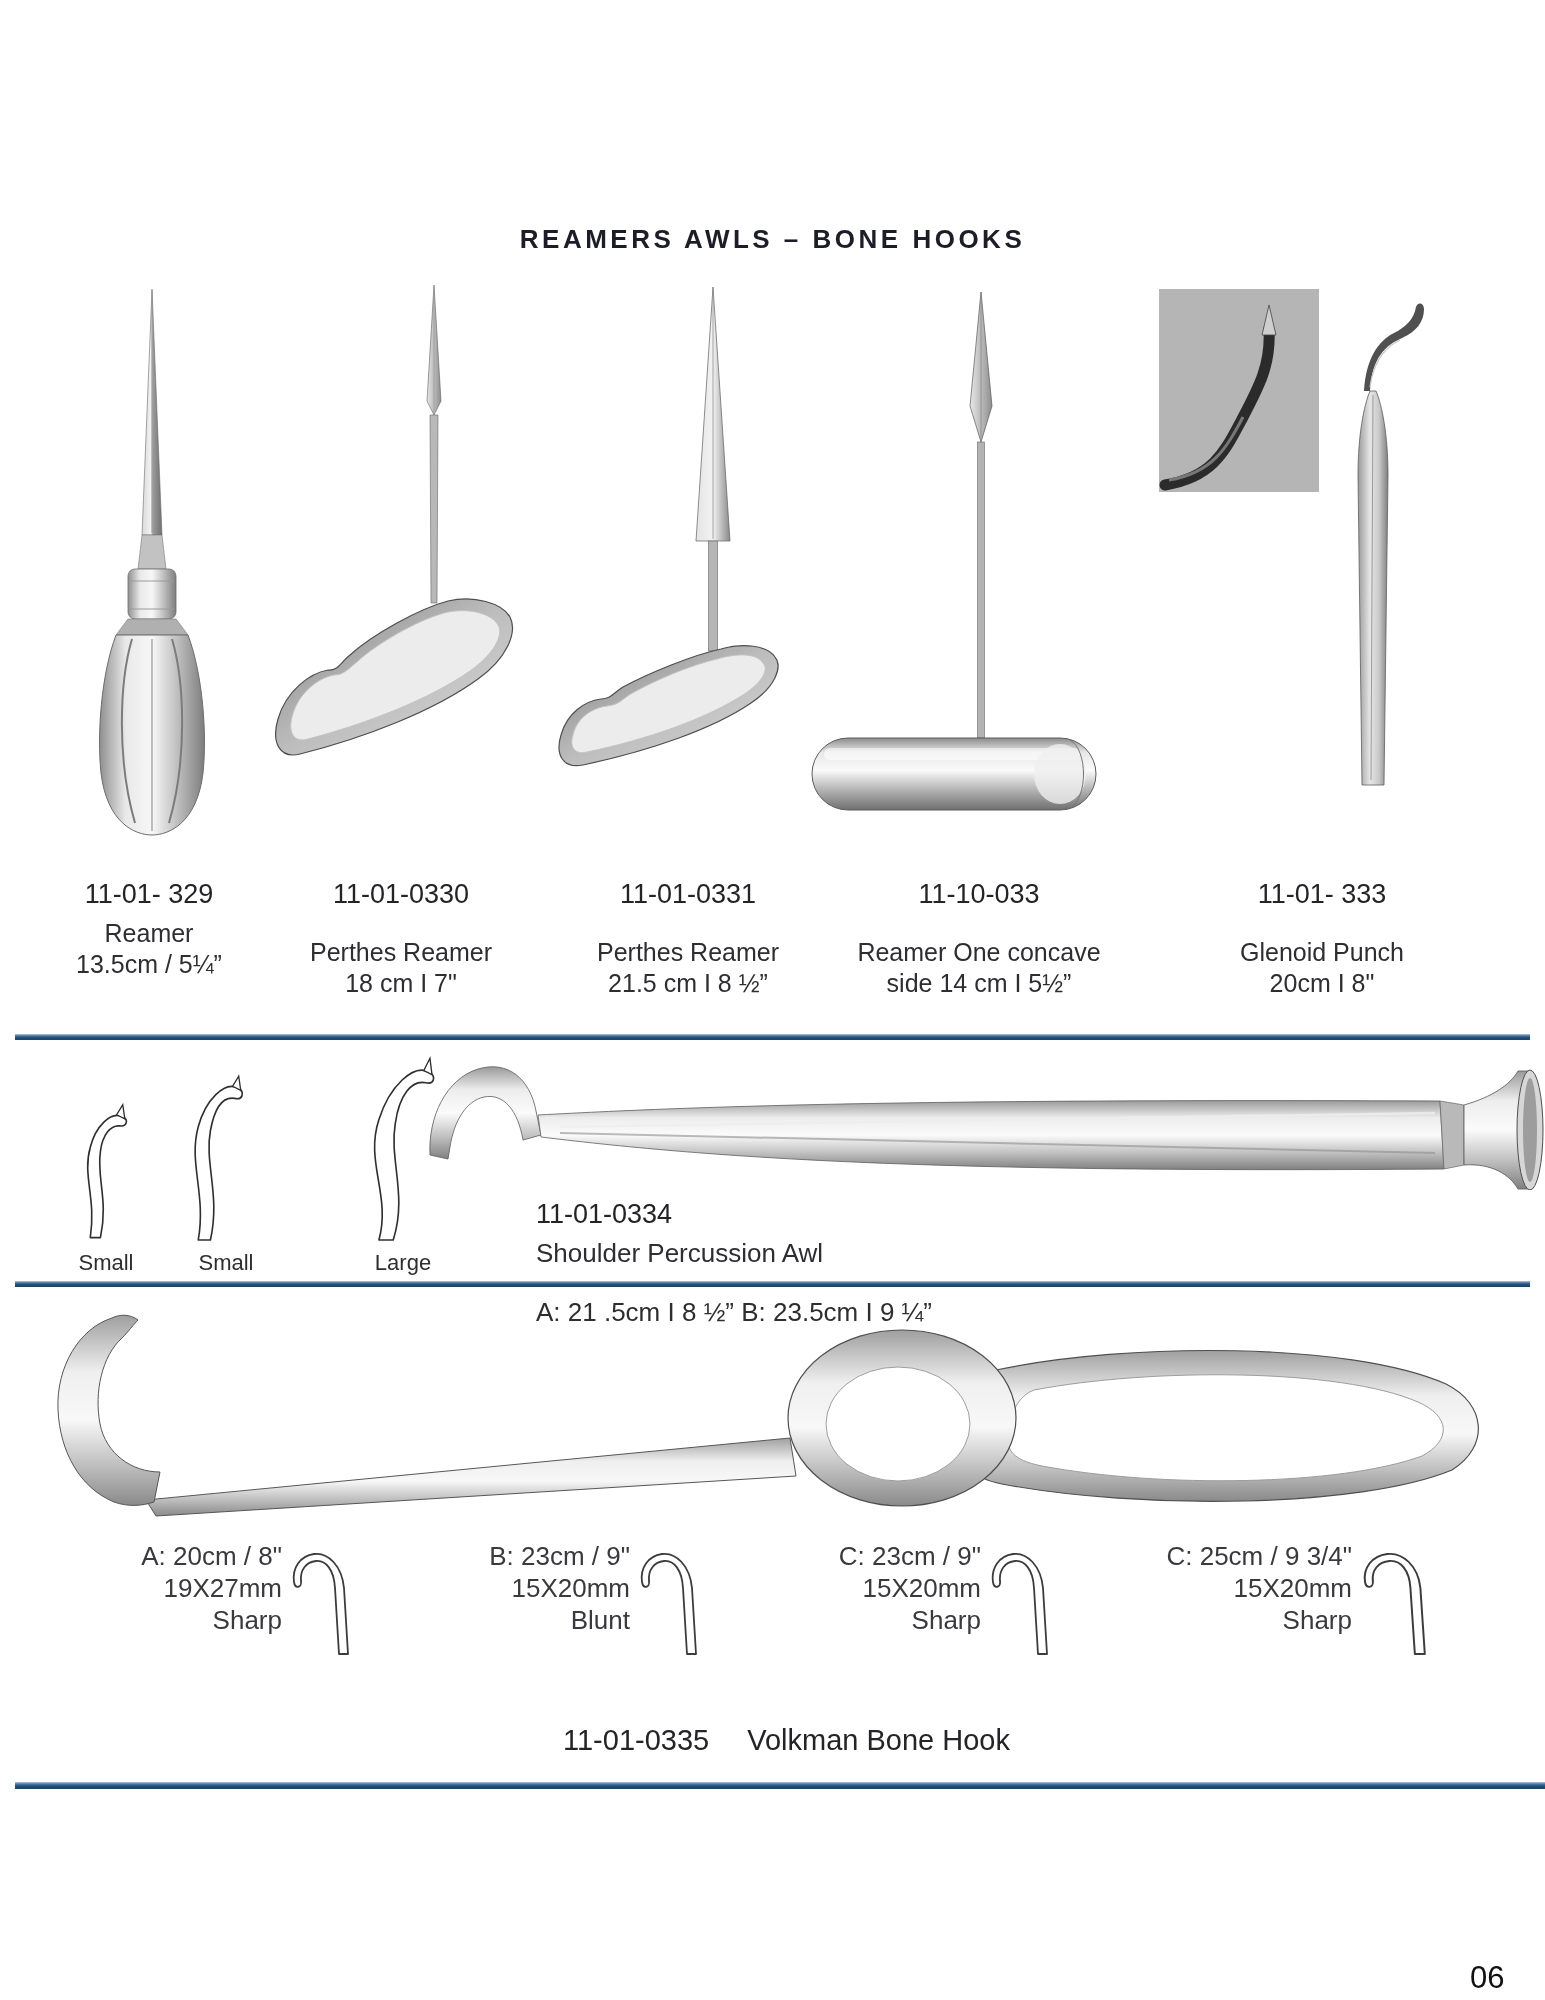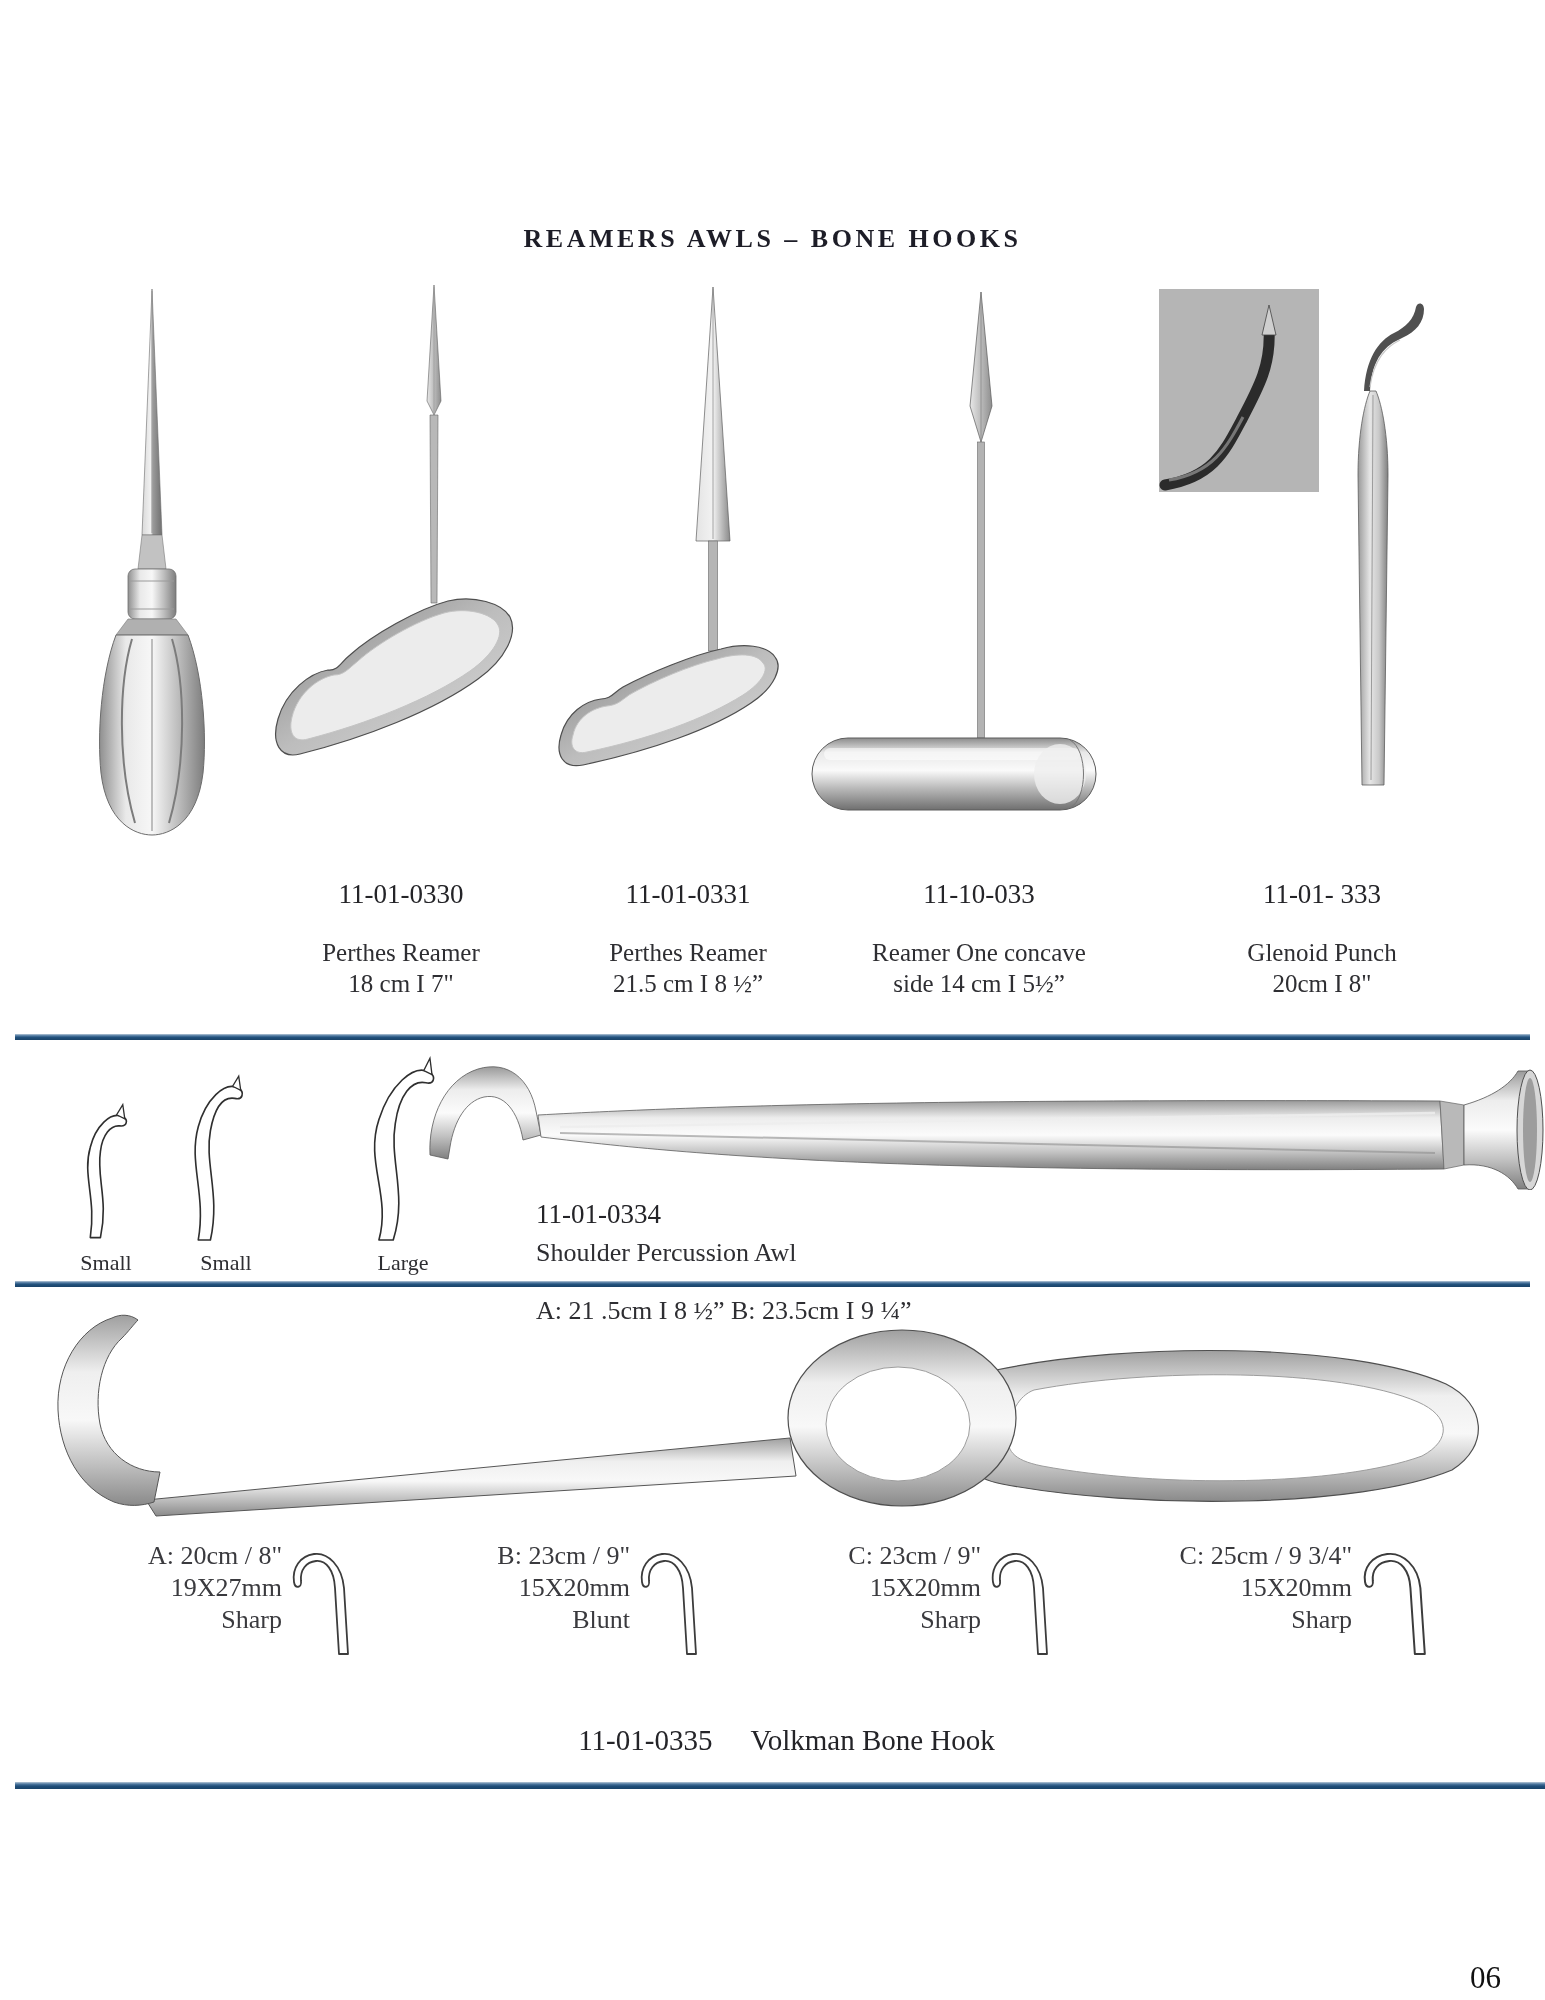--- a/index.html
+++ b/index.html
@@ -1,16 +1,16 @@
 <!DOCTYPE html>
 <html><head>
 <meta charset="utf-8">
 <style>
   html,body{margin:0;padding:0;background:#ffffff;font-family:"Liberation Sans",sans-serif;color:#2b2b2b;}
-  .page{position:relative;width:1545px;height:2000px;background:#fff;overflow:hidden;font-family:Liberation Serif, serif;}
+  .page{position:relative;width:1545px;height:2000px;background:#fff;overflow:hidden;}
   .abs{position:absolute;}
   .title{position:absolute;top:224px;left:0;width:100%;text-align:center;font-size:26px;font-weight:600;
          letter-spacing:3.5px;color:#1d1d27;margin:0;}
   .pcol{position:absolute;top:878px;transform:translateX(-50%);text-align:center;white-space:nowrap;}
   .pcode{font-size:27px;line-height:32px;margin-bottom:27px;color:#242428;}
   .pcol.tight .pcode{margin-bottom:8px;}
   .pline{font-size:25px;line-height:31px;color:#2e2e32;}
   .divider{position:absolute;left:15px;width:1515px;height:6px;
            background:linear-gradient(180deg,#b9c9d8 0%,#4c769e 30%,#1f4e79 60%,#1a4369 100%);}
   .sizelbl{position:absolute;transform:translateX(-50%);font-size:22px;color:#2e2e32;white-space:nowrap;text-align:right;}
@@ -132,20 +132,25 @@
         <stop offset=".7" stop-color="#c9c9c9"></stop>
           <stop offset="1" stop-color="#7f7f7f"></stop>
       </linearGradient>
     </defs>
     <path d="M30,490 L26,180 C26,140 32,110 38,96 L44,96 C50,110 56,140 56,180 L52,490 Z" fill="url(#m5v)" stroke="#5e5e5e" stroke-width=".8"></path>
     <line x1="41" y1="100" x2="39" y2="485" stroke="#9b9b9b" stroke-width="1"></line>
     <path d="M38,96 C40,62 54,50 70,43 C84,37 92,27 92,14 C92,8 86,6 84,12 C82,24 74,32 62,38 C46,46 34,64 32,96 Z" fill="#505050"></path>
     <path d="M38,92 C42,64 54,52 68,45" fill="none" stroke="#c9c9c9" stroke-width="1.2"></path>
   </svg>
 
+  <div class="pcol tight" style="left:149px">
+    <div class="pcode">11-01- 329</div>
+    <div class="pline">Reamer</div>
+    <div class="pline">13.5cm / 5¼”</div>
+  </div>
   <div class="pcol" style="left:401px">
     <div class="pcode">11-01-0330</div>
     <div class="pline">Perthes Reamer</div>
     <div class="pline">18 cm I 7"</div>
   </div>
   <div class="pcol" style="left:688px">
     <div class="pcode">11-01-0331</div>
     <div class="pline">Perthes Reamer</div>
     <div class="pline">21.5 cm I 8 ½”</div>
   </div>

